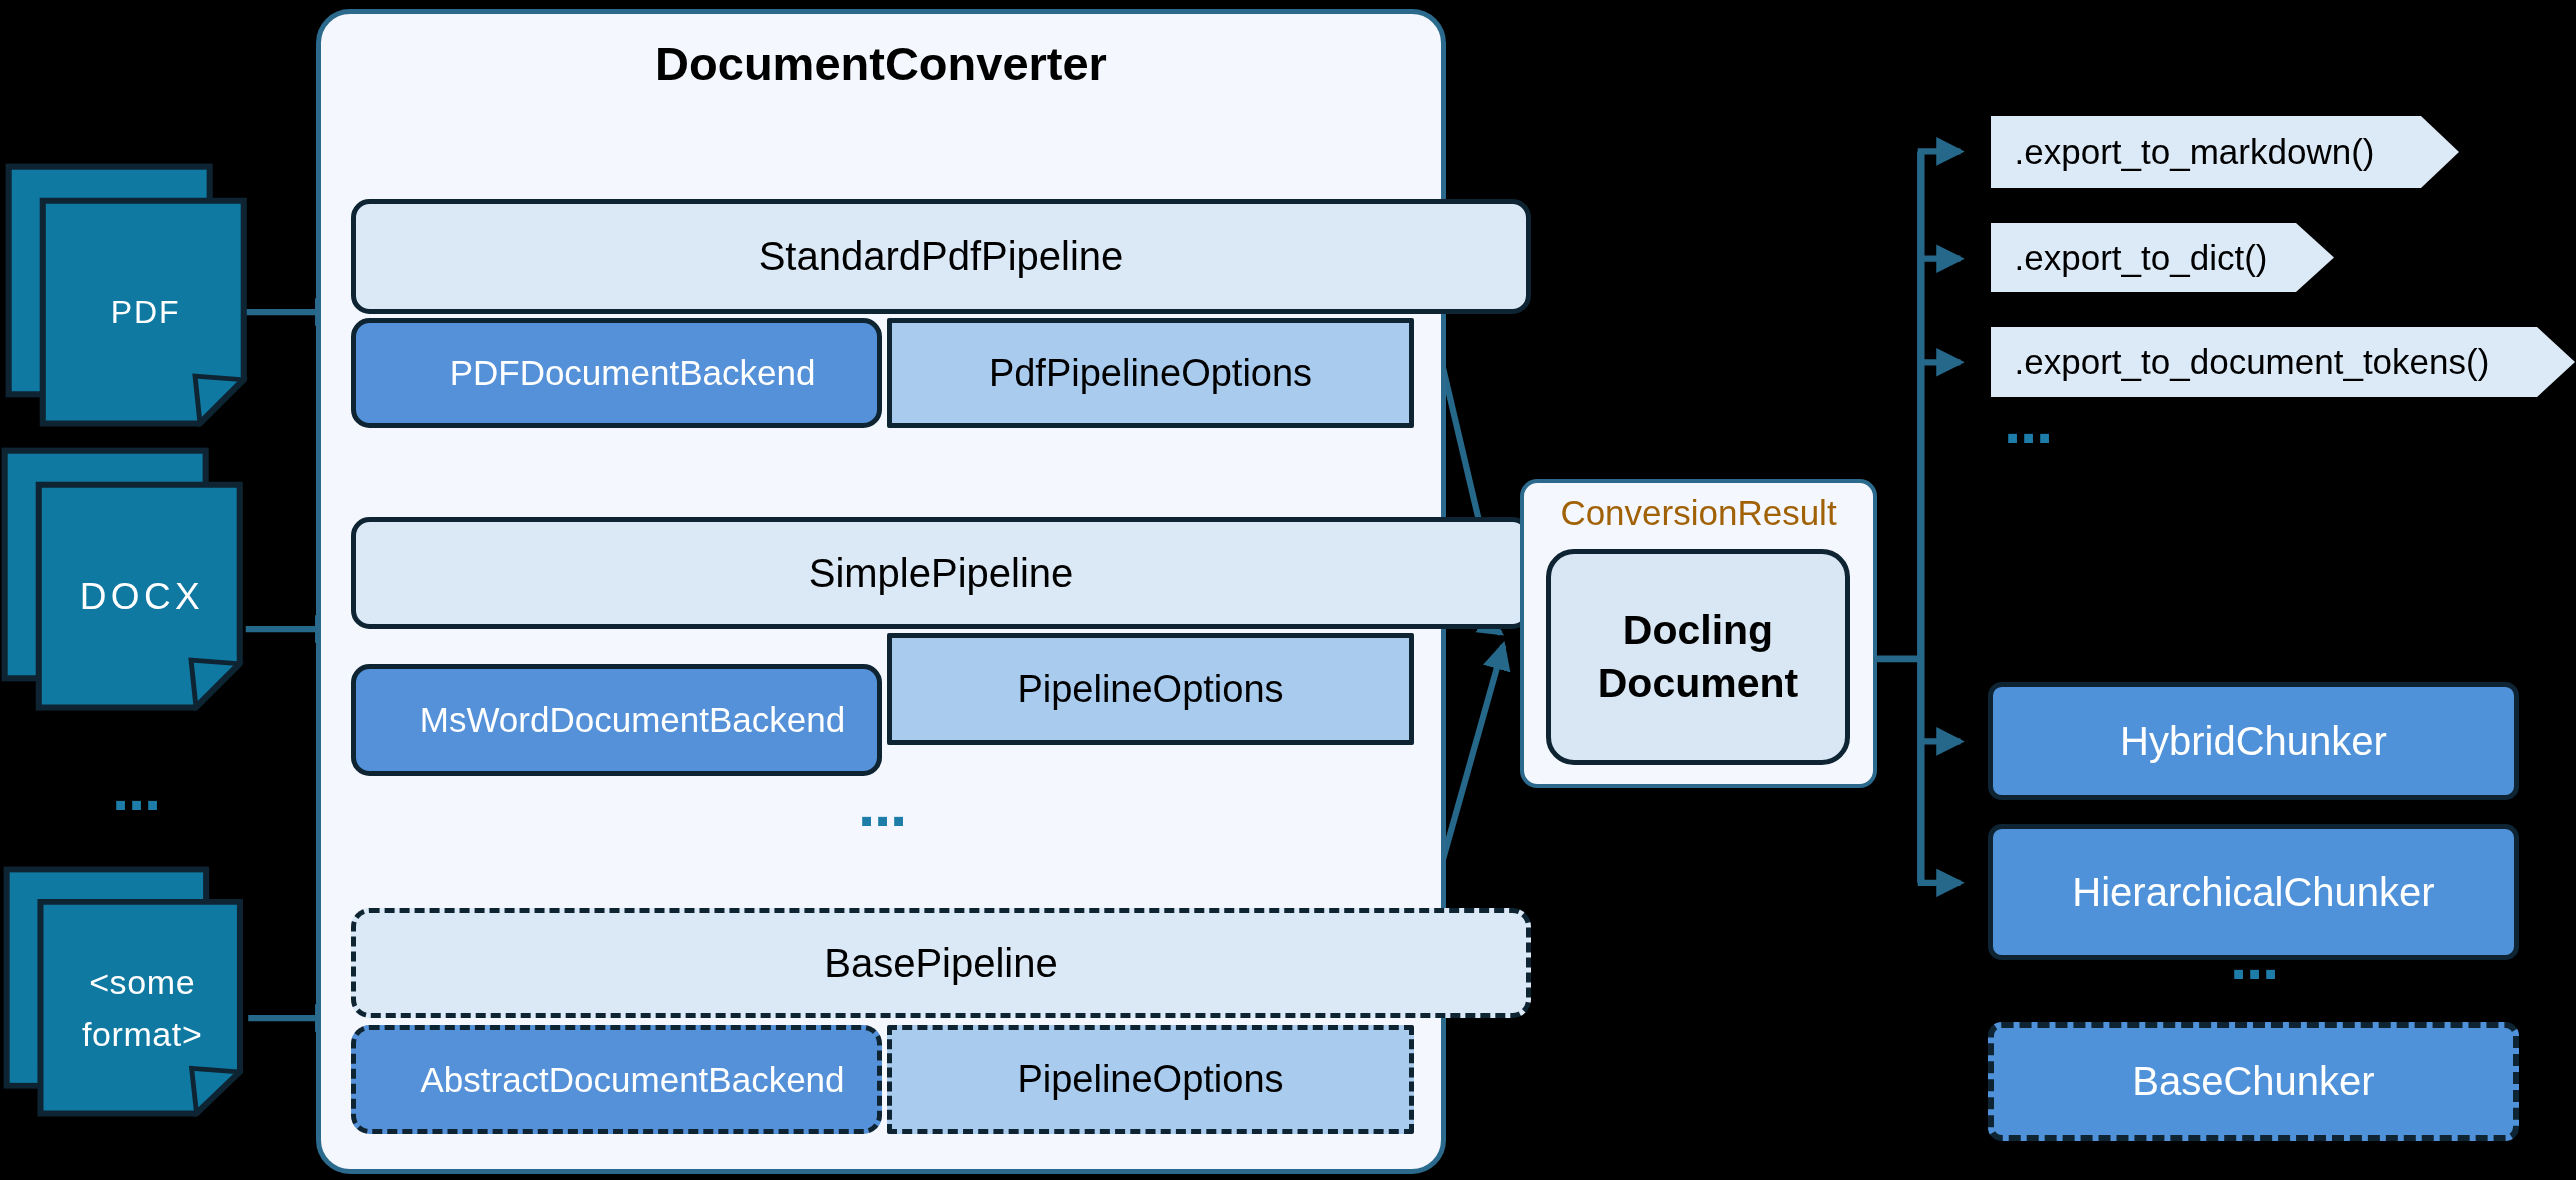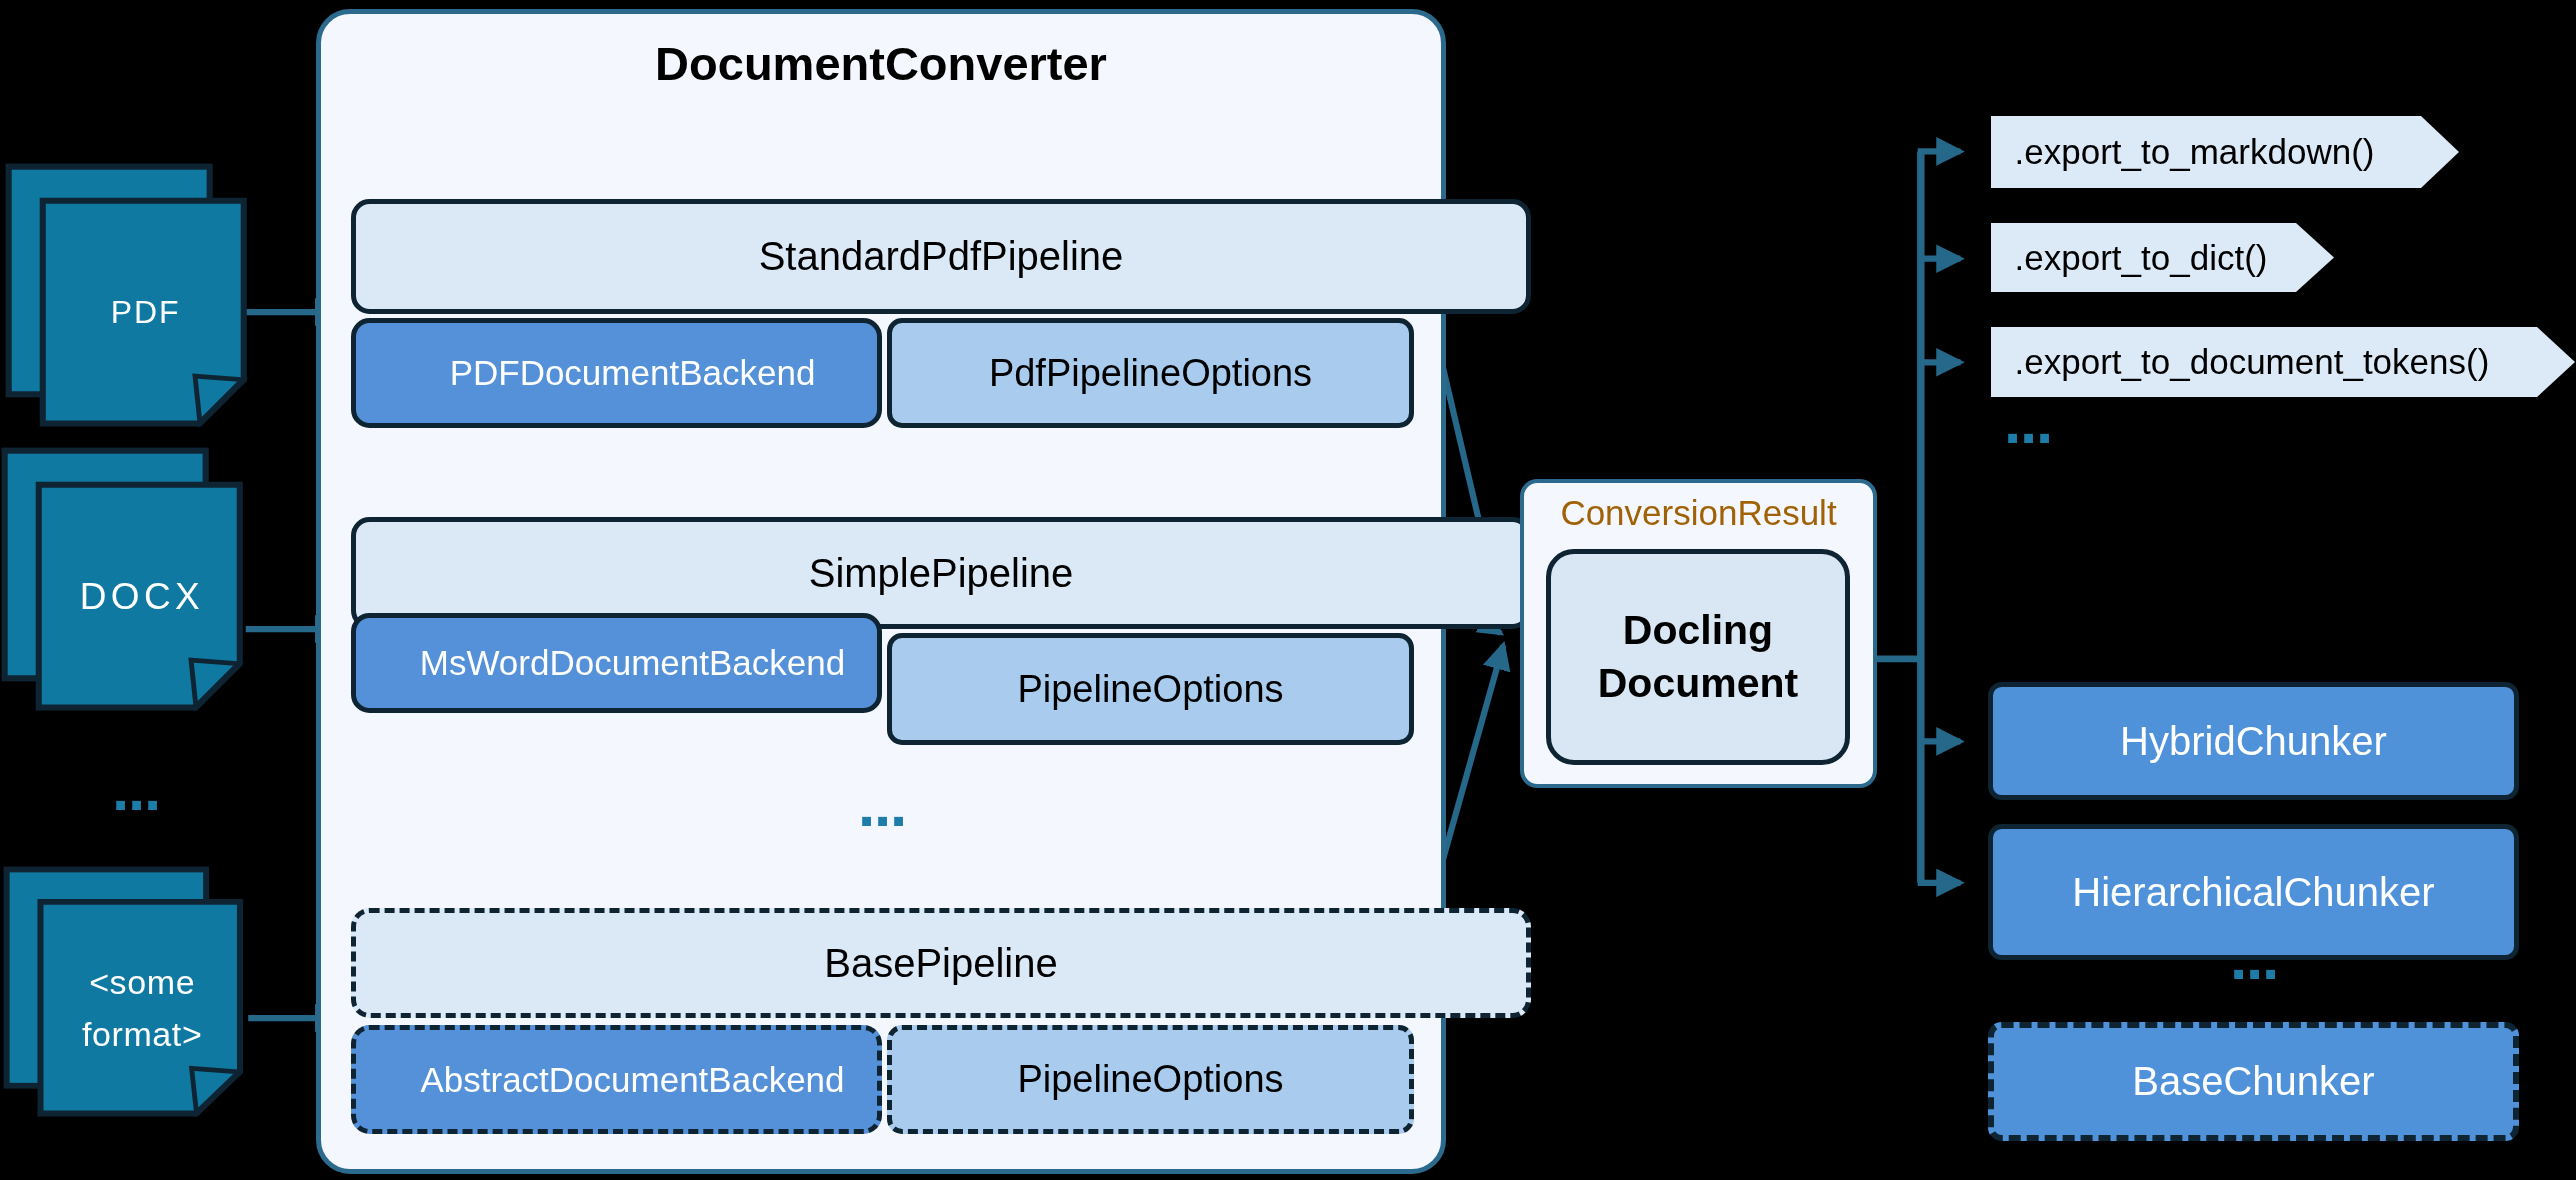--- a/index.html
+++ b/index.html
@@ -54,27 +54,27 @@
     display:flex;align-items:center;justify-content:center;
     font-size:47px;font-weight:bold;color:#000;}
 
   .pipeline-box{position:absolute;left:351px;width:1180px;background:var(--pipeline-fill);
     border:5px solid var(--navy);border-radius:18.6px;
     display:flex;align-items:center;justify-content:center;font-size:40px;color:#000;}
   .backend-box{position:absolute;left:351px;width:531px;background:var(--backend-fill);
     border:5px solid var(--navy);border-radius:18.6px;
     display:flex;align-items:center;justify-content:center;font-size:35px;color:#fff;padding-left:32px;}
   .options-box{position:absolute;left:887px;width:527px;background:var(--options-fill);
-    border:5px solid var(--navy);border-radius:15px;
+    border:5px solid var(--navy);border-radius:2px;
     display:flex;align-items:center;justify-content:center;font-size:38px;color:#000;}
   #std-pipeline{top:199px;height:115px;}
   #std-backend{top:318px;height:110px;}
   #std-options{top:318px;height:110px;}
   #simple-pipeline{top:517px;height:112px;}
-  #msword-backend{top:613px;height:100px;}
+  #msword-backend{top:664px;height:112px;}
   #simple-options{top:633px;height:112px;}
   #base-pipeline{top:908px;height:110px;border-style:dashed;border-width:5.6px;}
   #abstract-backend{top:1025px;height:109px;border-style:dashed;border-width:5.6px;}
   #base-options{top:1025px;height:109px;border-style:dashed;border-width:5.6px;}
 
   
   #result-box{position:absolute;left:1520px;top:479px;width:357px;height:309px;
     background:var(--panel-fill);border:4.3px solid var(--panel-border);border-radius:17.4px;}
   #result-title{position:absolute;left:1520px;top:493px;width:357px;height:40px;
     display:flex;align-items:center;justify-content:center;font-size:35px;color:#a16207;}

